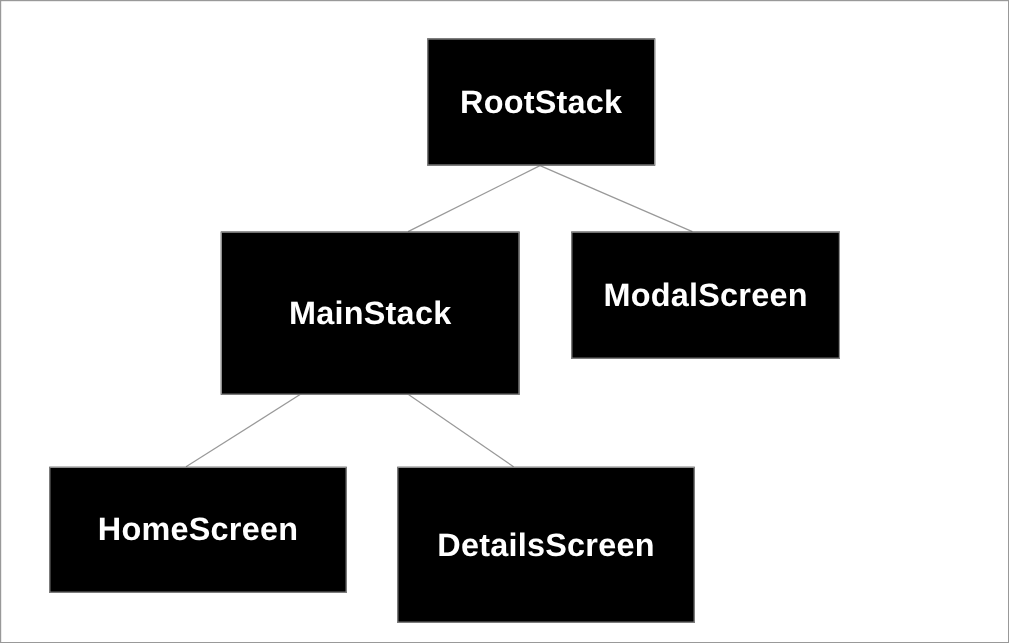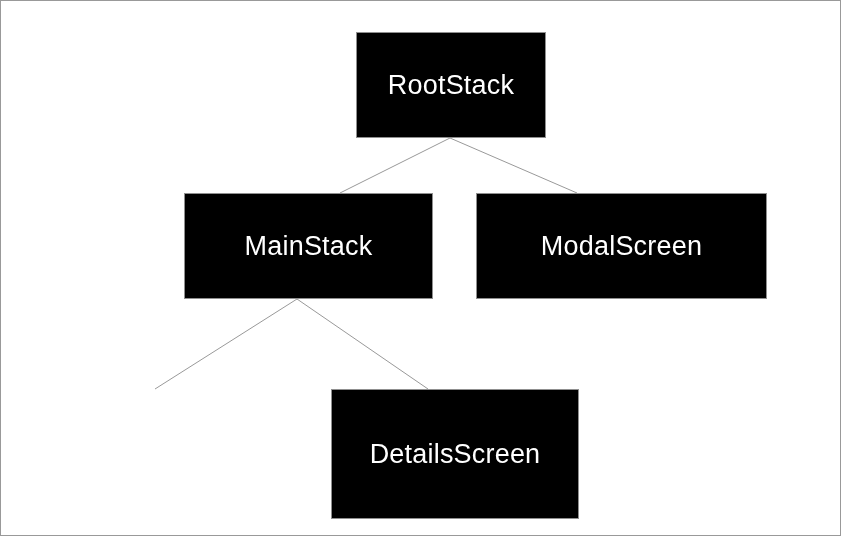--- a/index.html
+++ b/index.html
@@ -35,28 +35,28 @@
     position: absolute;
     background: #000000;
     border: 1px solid #8f8f8f;
     box-sizing: border-box;
     display: flex;
     align-items: center;
     justify-content: center;
   }
   .node-label {
     color: #ffffff;
-    font-weight: 400;
+    font-weight: 700;
     font-size: 27px;
     letter-spacing: 0.2px;
     white-space: nowrap;
   }
   .node-rootstack     { left: 355px; top: 31px;  width: 190px; height: 106px; }
-  .node-mainstack     { left: 183px; top: 192px; width: 249px; height: 106px; }
-  .node-modalscreen   { left: 475px; top: 192px; width: 291px; height: 106px; justify-content: center; }
+  .node-mainstack     { left: 183px; top: 192px; width: 249px; height: 136px; }
+  .node-modalscreen   { left: 475px; top: 192px; width: 224px; height: 106px; justify-content: center; }
   .node-homescreen    { left: 40px;  top: 388px; width: 248px; height: 105px; }
   .node-detailsscreen { left: 330px; top: 388px; width: 248px; height: 130px; }
 </style>
 </head>
 <body>
 
 <div class="canvas">
 
   <svg class="edge-layer" viewBox="0 0 841 536" xmlns="http://www.w3.org/2000/svg">
     <line class="edge" x1="449" y1="137" x2="339" y2="192"></line>
@@ -70,18 +70,21 @@
   </div>
 
   <div class="node node-mainstack">
     <span class="node-label">MainStack</span>
   </div>
 
   <div class="node node-modalscreen">
     <span class="node-label">ModalScreen</span>
   </div>
 
+  <div class="node node-homescreen">
+    <span class="node-label">HomeScreen</span>
+  </div>
 
   <div class="node node-detailsscreen">
     <span class="node-label">DetailsScreen</span>
   </div>
 
 </div>
 
 </body></html>

